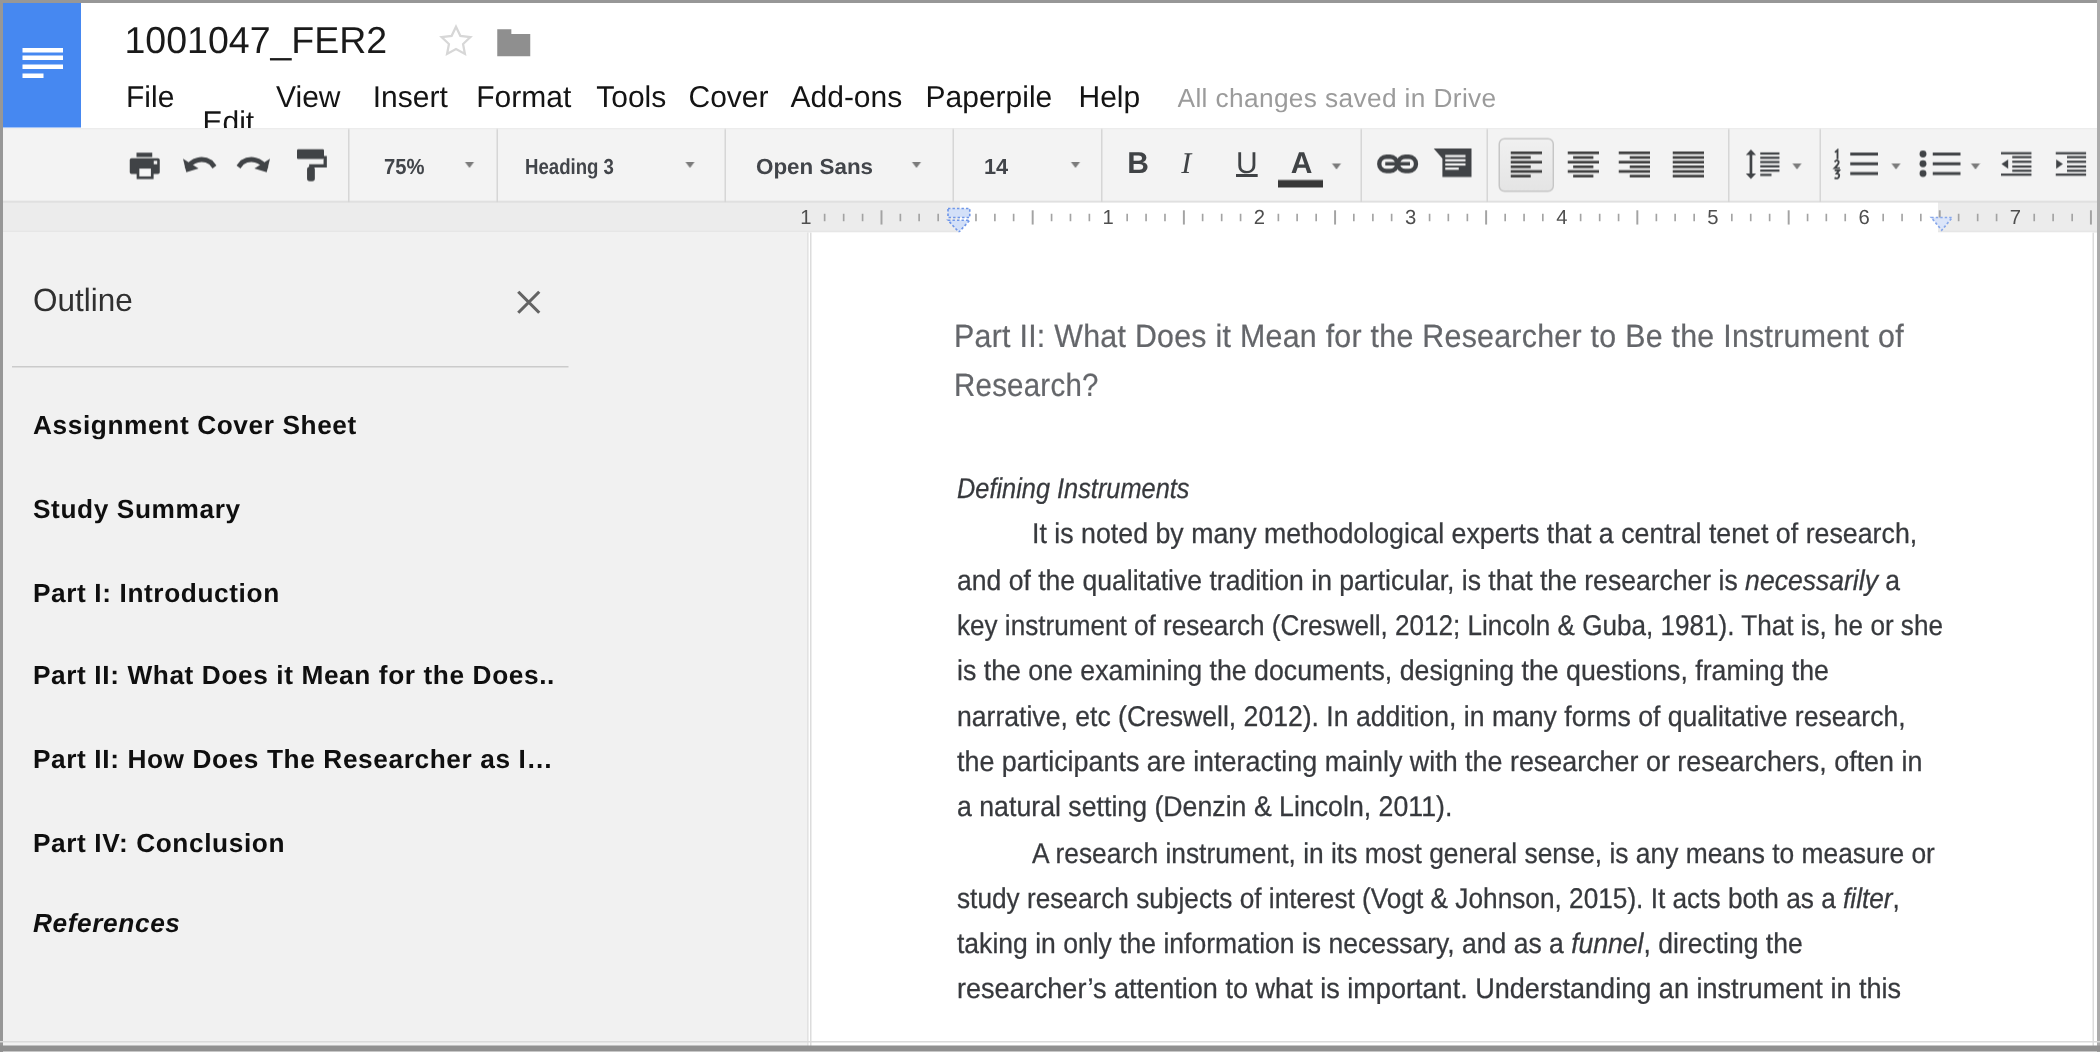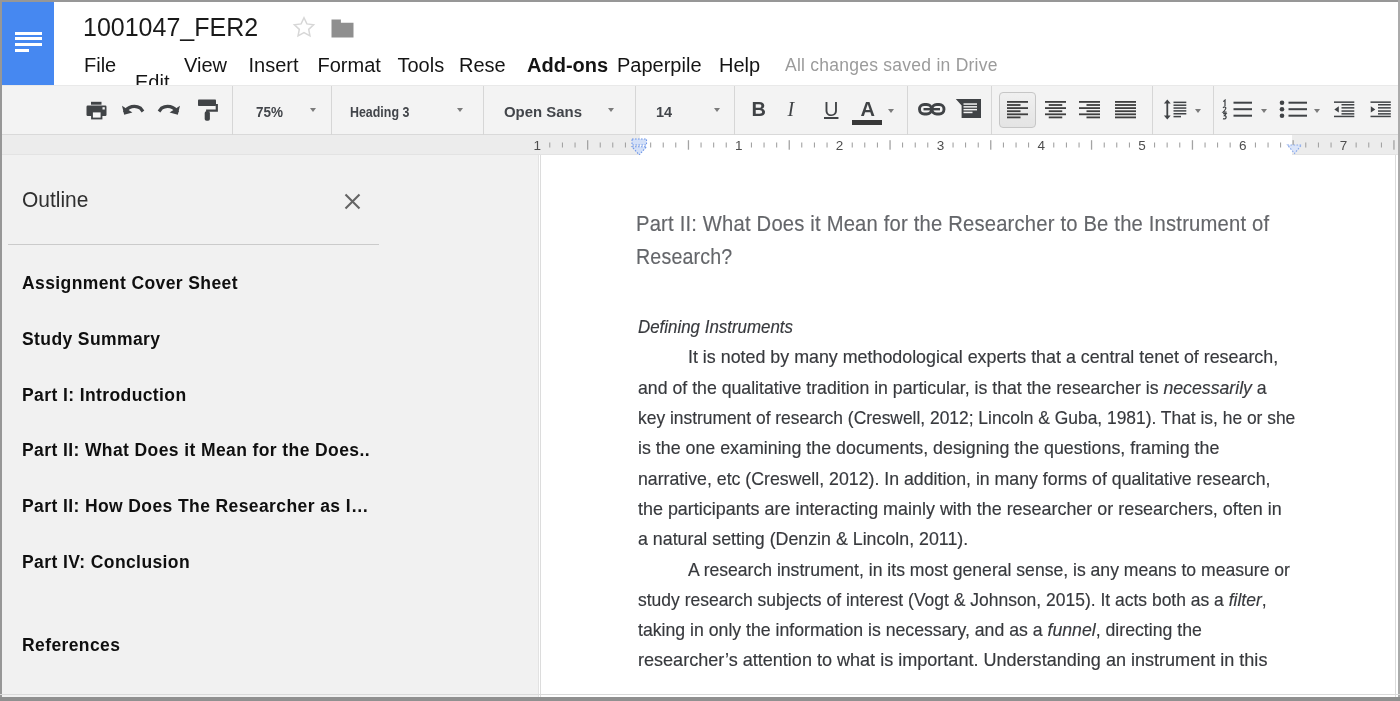--- a/index.html
+++ b/index.html
@@ -30,22 +30,22 @@
   </svg>
 <svg class="abs" style="left:331px;top:19px" width="23" height="19">
     <path d="M0.5 0.5 h9.4 v3.2 h12.6 v14.8 H0.5 z" fill="#8f8f8f"></path>
   </svg>
 <div class="mi" style="left:84px;top:57.0px;transform:translateZ(0);">File</div>
 <div class="mi" style="left:135px;top:74px;transform:translateZ(0);">Edit</div>
 <div class="mi" style="left:184px;top:57.0px;transform:translateZ(0);">View</div>
 <div class="mi" style="left:248.5px;top:57.0px;transform:translateZ(0);">Insert</div>
 <div class="mi" style="left:317.5px;top:57.0px;transform:translateZ(0);">Format</div>
 <div class="mi" style="left:397.5px;top:57.0px;transform:translateZ(0);">Tools</div>
-<div class="mi" style="left:459px;top:57.0px;transform:translateZ(0);">Rese</div>
-<div class="mi" style="left:527px;top:57.0px;transform:translateZ(0);font-weight:bold;">Add-ons</div>
+<div class="mi" style="left:459px;top:57.0px;transform:translateZ(0);">Cover</div>
+<div class="mi" style="left:527px;top:57.0px;transform:translateZ(0);">Add-ons</div>
 <div class="mi" style="left:617px;top:57.0px;transform:translateZ(0);">Paperpile</div>
 <div class="mi" style="left:719px;top:57.0px;transform:translateZ(0);">Help</div>
 <div class="saved" style="left:785px;top:57.0px;transform:translateZ(0);">All changes saved in Drive</div>
 <div class="abs" style="left:0;top:85px;width:1400px;height:50px;background:#f3f3f3;border-top:1px solid #e9e9e9;border-bottom:1px solid #d9d9d9;"></div>
 <div class="sep" style="left:231.5px"></div>
 <div class="sep" style="left:330.5px"></div>
 <div class="sep" style="left:483px"></div>
 <div class="sep" style="left:634.5px"></div>
 <div class="sep" style="left:733.5px"></div>
 <div class="sep" style="left:906.5px"></div>
@@ -269,21 +269,21 @@
 <svg class="abs" style="left:344px;top:193px" width="17" height="17">
     <path d="M1.5 1.5 L15.5 15.5 M15.5 1.5 L1.5 15.5" stroke="#646464" stroke-width="2.1"></path>
   </svg>
 <div class="abs" style="left:8px;top:244px;width:371px;height:1px;background:#cbcbcb;"></div>
 <div class="oi" style="left:22px;top:275.0px;transform:translateZ(0);text-align:right;">Assignment Cover Sheet</div>
 <div class="oi" style="left:22px;top:330.8px;transform:translateZ(0);">Study Summary</div>
 <div class="oi" style="left:22px;top:386.6px;transform:translateZ(0);">Part I: Introduction</div>
 <div class="oi" style="left:22px;top:442.4px;transform:translateZ(0);">Part II: What Does it Mean for the Does..</div>
 <div class="oi" style="left:22px;top:498.2px;transform:translateZ(0);">Part II: How Does The Researcher as I…</div>
 <div class="oi" style="left:22px;top:554.0px;transform:translateZ(0);">Part IV: Conclusion</div>
-<div class="oi" style="left:22px;top:637px;transform:translateZ(0);">References</div>
+<div class="oi" style="left:22px;top:607px;transform:translateZ(0);font-style:italic;">References</div>
 <div class="abs" style="left:540px;top:155px;width:856px;height:543px;background:#fff;border-left:1px solid #dcdcdc;border-right:1px solid #dcdcdc;"></div>
 <div class="h" style="left:635.5px;top:214.1px;transform:scaleX(0.9403) translateZ(0);transform-origin:0 50%;">Part II: What Does it Mean for the Researcher to Be the Instrument of</div>
 <div class="h" style="left:635.5px;top:247.1px;transform:scaleX(0.9118) translateZ(0);transform-origin:0 50%;">Research?</div>
 <div class="b" style="left:637.5px;top:316.9px;transform:scaleX(0.8895) translateZ(0);transform-origin:0 50%;"><i>Defining Instruments</i></div>
 <div class="b" style="left:687.5px;top:347.4px;transform:scaleX(0.9391) translateZ(0);transform-origin:0 50%;">It is noted by many methodological experts that a central tenet of research,</div>
 <div class="b" style="left:637.5px;top:377.7px;transform:scaleX(0.9316) translateZ(0);transform-origin:0 50%;">and of the qualitative tradition in particular, is that the researcher is <i>necessarily</i> a</div>
 <div class="b" style="left:637.5px;top:408.0px;transform:scaleX(0.9157) translateZ(0);transform-origin:0 50%;">key instrument of research (Creswell, 2012; Lincoln &amp; Guba, 1981). That is, he or she</div>
 <div class="b" style="left:637.5px;top:438.3px;transform:scaleX(0.9376) translateZ(0);transform-origin:0 50%;">is the one examining the documents, designing the questions, framing the</div>
 <div class="b" style="left:637.5px;top:468.6px;transform:scaleX(0.9328) translateZ(0);transform-origin:0 50%;">narrative, etc (Creswell, 2012). In addition, in many forms of qualitative research,</div>
 <div class="b" style="left:637.5px;top:498.9px;transform:scaleX(0.9434) translateZ(0);transform-origin:0 50%;">the participants are interacting mainly with the researcher or researchers, often in</div>

